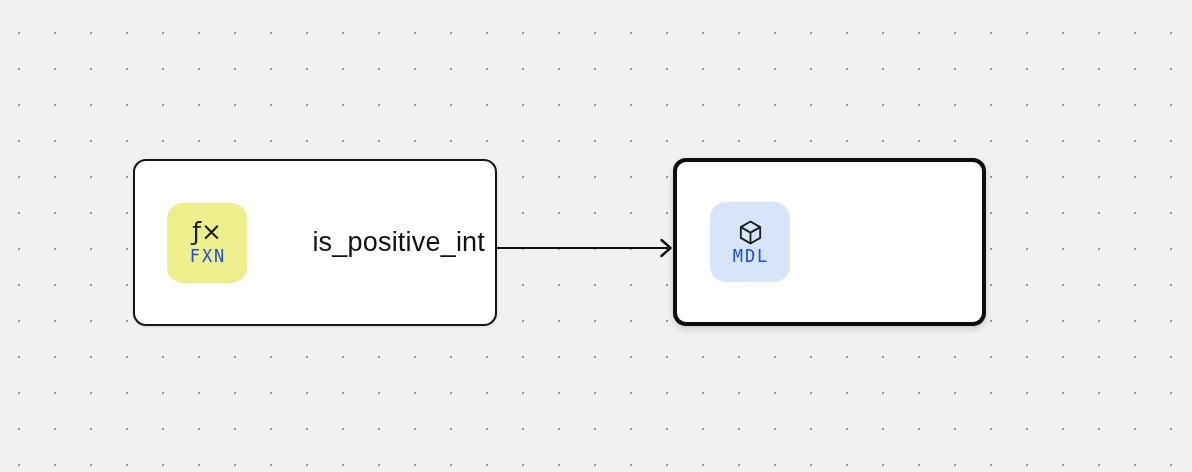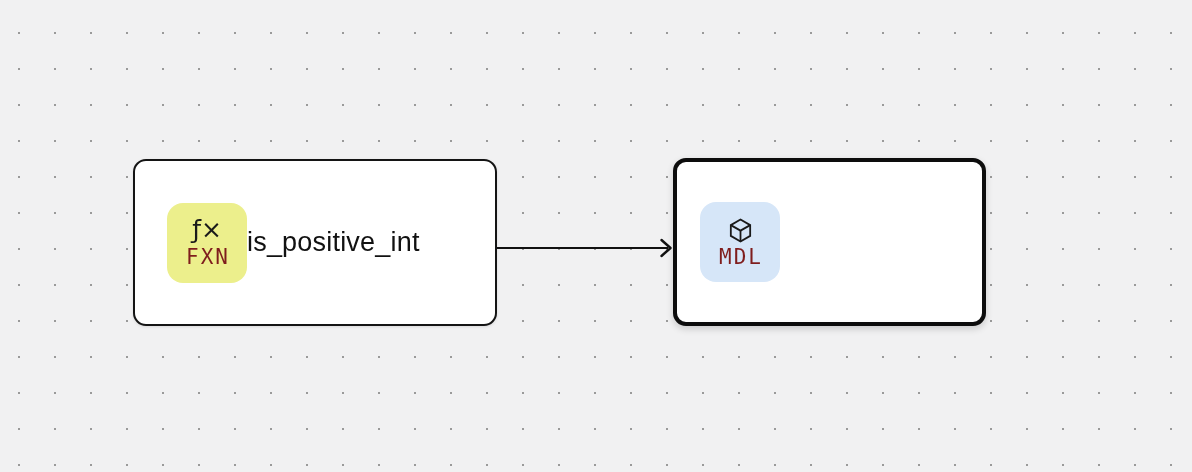--- a/index.html
+++ b/index.html
@@ -32,21 +32,21 @@
     border-radius: 13px;
     display: flex;
     align-items: center;
     padding-left: 32px;
     padding-right: 10px;
     box-shadow: 0 1px 3px rgba(0,0,0,0.10);
   }
   .node.selected {
     border-width: 4px;
     border-color: #0d0d0d;
-    padding-left: 23px;
+    padding-left: 33px;
     box-shadow: 0 3px 7px rgba(0,0,0,0.16);
   }
   .node-fxn { left: 133px; top: 159px; width: 364px; height: 167px; }
   .node-mdl { left: 673px; top: 158px; width: 313px; height: 168px; }
   .badge {
     width: 80px;
     height: 80px;
     border-radius: 16px;
     flex: 0 0 auto;
     display: flex;
@@ -62,30 +62,30 @@
     color: #1a1a1a;
   }
   .badge .cube {
     display: block;
     width: 27px;
     height: 27px;
     margin-top: 2px;
   }
   .badge .code {
     font-family: "DejaVu Sans Mono", monospace;
-    font-size: 21px;
+    font-size: 17px;
     line-height: 1.15;
     letter-spacing: 2px;
     margin-top: 1px;
     text-indent: 2px; 
-    color: #7f1d1d;
+    color: #1d4ed8;
   }
   .node-label {
     flex: 1;
-    text-align: left;
+    text-align: right;
     font-size: 27px;
     font-weight: 400;
     color: #111111;
     letter-spacing: 0.2px;
     white-space: nowrap;
   }
 </style>
 </head>
 <body>
 

